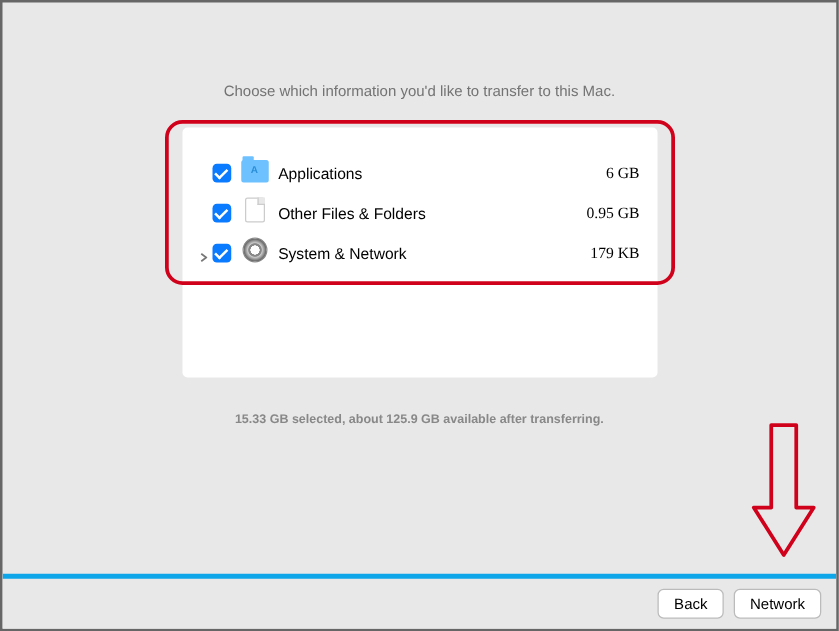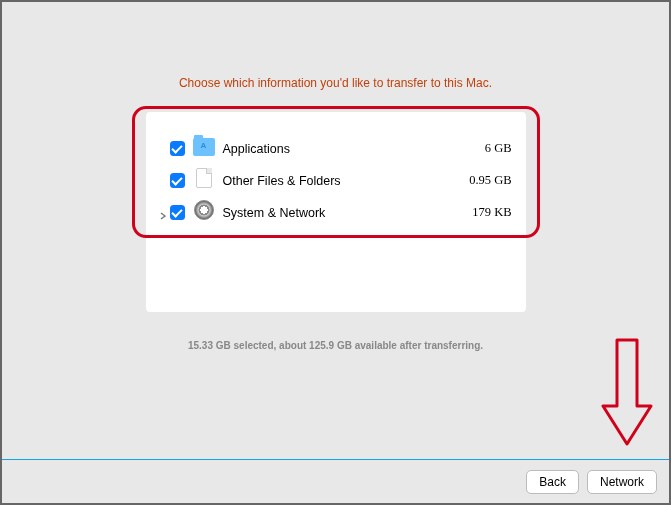--- a/index.html
+++ b/index.html
@@ -16,22 +16,22 @@
       padding-top: 48px;
       text-align: center;
     }
     .title {
       font-size: 24px;
       font-weight: 700;
       color: #000;
     }
     .subtitle {
       font-size: 12px;
-      color: #c2410c;
-      margin-top: 26px;
+      color: #737373;
+      margin-top: 16px;
     }
     .panel-wrap {
       width: 380px;
       margin: 22px auto 0 auto;
       position: relative;
     }
     .panel {
       background: #fff;
       border-radius: 4px;
       height: 200px;
@@ -148,21 +148,21 @@
       color: #888;
       margin-top: 28px;
       font-weight: bold;
     }
     .footer {
       position: absolute;
       bottom: 0;
       left: 0;
       right: 0;
       height: 44px;
-      border-top: 1px solid #0ea5e9;
+      border-top: 4px solid #0ea5e9;
       display: flex;
       justify-content: flex-end;
       align-items: center;
       padding-right: 12px;
       gap: 8px;
       background: #e8e8e8;
     }
     .btn {
       background: #fff;
       border: 1px solid #bbb;

